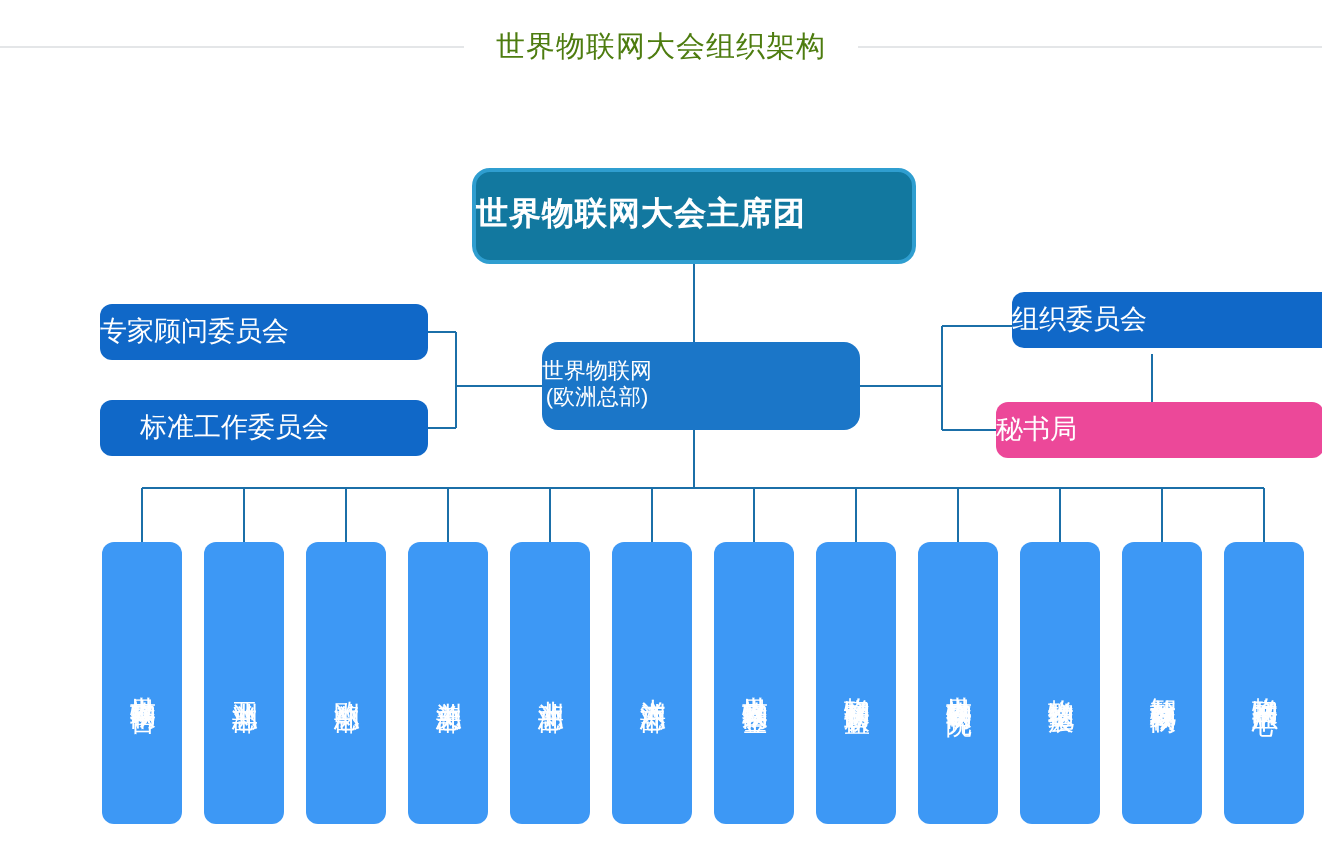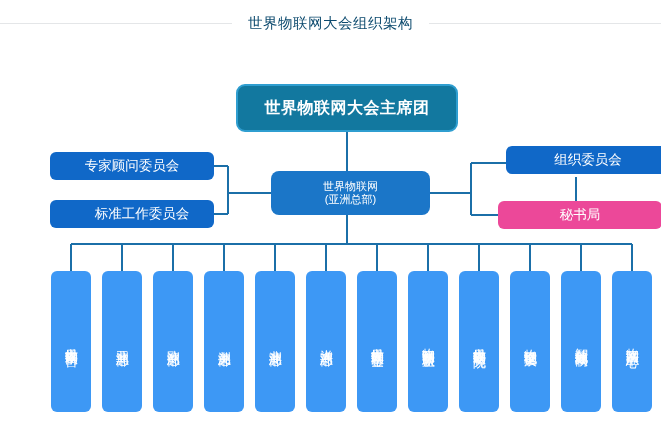--- a/index.html
+++ b/index.html
@@ -28,21 +28,21 @@
   }
   .header-rule {
     flex: 1 1 auto;
     height: 1px;
     background: #e4e6e8;
   }
   .header-title {
     flex: 0 0 auto;
     padding: 0 16px;
     font-size: 14.5px;
-    color: #0c4a6e;
+    color: #4d7c0f;
     letter-spacing: 0.5px;
     white-space: nowrap;
   }
 
   
   .canvas {
     position: absolute;
     left: 0;
     top: 0;
     width: 661px;
@@ -56,21 +56,20 @@
     height: 428px;
     pointer-events: none;
   }
 
   
   .node {
     position: absolute;
     box-sizing: border-box;
     display: flex;
     align-items: center;
-    justify-content: center;
     text-align: center;
     color: #ffffff;
     line-height: 1.22;
     border-radius: 7px;
   }
 
   .node-chair {
     left: 236px;
     top: 84px;
     width: 222px;
@@ -175,21 +174,21 @@
 
   <div class="node node-chair">
     <div>
       <div>世界物联网大会主席团</div>
     </div>
   </div>
 
   <div class="node node-center">
     <div>
       <div>世界物联网</div>
-      <div>(亚洲总部)</div>
+      <div>(欧洲总部)</div>
     </div>
   </div>
 
   <div class="node node-side node-adv">专家顾问委员会</div>
   <div class="node node-side node-std">标准工作委员会</div>
 
   <div class="node node-side node-org">组织委员会</div>
   <div class="node node-side node-sec">秘书局</div>
 
   <div class="leaf" style="left:51px">

